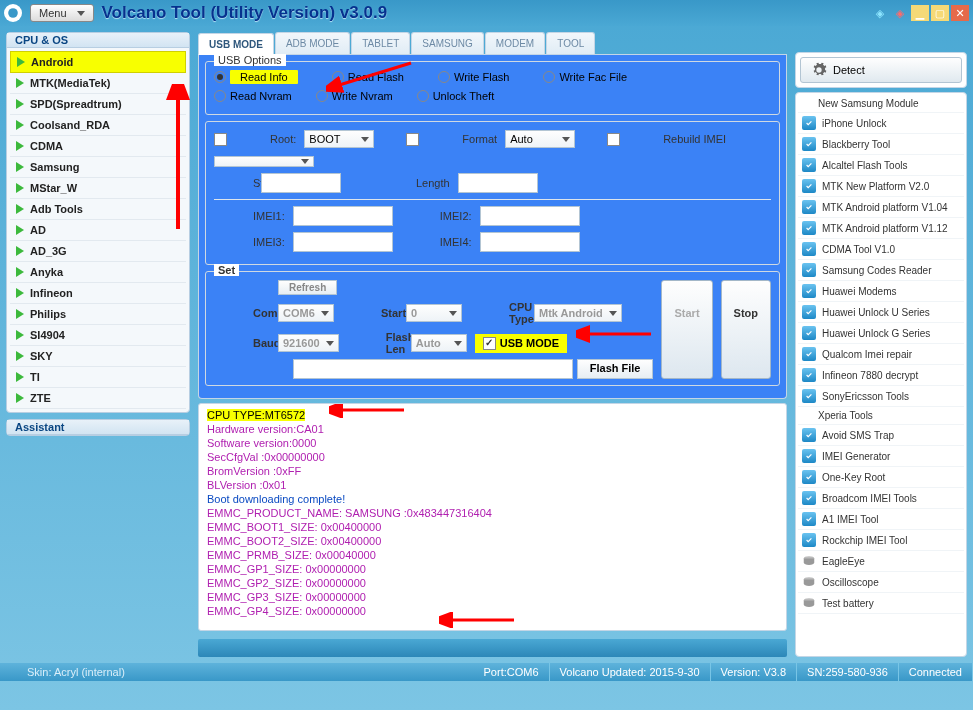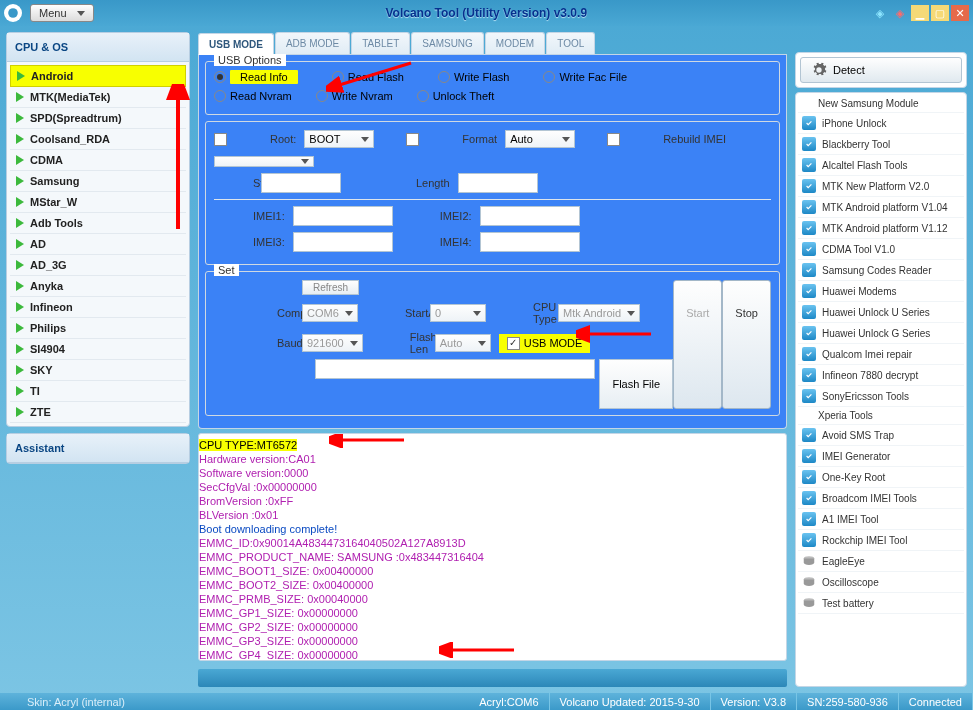--- a/index.html
+++ b/index.html
@@ -1,28 +1,28 @@
 <!DOCTYPE html>
 <html><head>
 <meta charset="utf-8">
 <style>
 * { box-sizing: border-box; margin: 0; padding: 0; font-family: Tahoma, Verdana, sans-serif; font-size: 11px; }
 body { width: 973px; height: 710px; background: linear-gradient(to bottom, #4aa8d4, #7cc5e4); overflow: hidden; }
 .titlebar { height: 26px; background: linear-gradient(to bottom, #3998c8, #4aa8d4); display: flex; align-items: center; padding: 0 4px; color: #fff; }
 .titlebar-logo { width: 18px; height: 18px; border-radius: 50%; background: #fff; margin-right: 8px; display:flex; align-items:center; justify-content:center;}
 .titlebar-logo svg { width:12px;height:12px;}
 .menu-btn { background: linear-gradient(to bottom, #fefefe, #dcdcdc); border: 1px solid #888; border-radius: 3px; padding: 2px 8px; color: #333; margin-right: 8px; cursor: pointer; display: flex; align-items: center; gap: 4px; }
-.title-text { flex: 1; text-align: center; font-weight: bold; color: #06318e; text-shadow: 0 1px 1px #b6e1f5; font-size: 12px;}
+.title-text { flex: 1; font-weight: bold; color: #06318e; text-shadow: 0 1px 1px #b6e1f5; font-size: 17px;}
 .titlebar-icons { display: flex; gap: 2px; }
 .tb-icon { width: 18px; height: 16px; display: flex; align-items: center; justify-content: center; cursor: pointer; }
 .outer { padding: 6px; }
 .row { display: flex; gap: 8px; }
 .sidebar-left { width: 184px; }
 .panel { background: #f4f8fb; border: 1px solid #b7cee2; border-radius: 4px; }
-.panel-header { background: linear-gradient(to bottom, #e8f1f9, #d2e4f2); padding: 8px 8px; font-weight: bold; color: #0a4683; border-bottom: 1px solid #b7cee2; }
+.panel-header { background: linear-gradient(to bottom, #e8f1f9, #d2e4f2); padding: 1px 8px; font-weight: bold; color: #0a4683; border-bottom: 1px solid #b7cee2; }
 .cpu-list { padding: 3px; }
 .cpu-item { display: flex; align-items: center; gap: 6px; padding: 4px 6px; border-bottom: 1px solid #e2e9ef; cursor: pointer; position:relative;}
 .cpu-item.selected { background: #f8ff00; border: 1px solid #d0d000; }
 .play-icon { width: 0; height: 0; border-top: 5px solid transparent; border-bottom: 5px solid transparent; border-left: 8px solid #3cb93c; }
 .cpu-item-label { font-weight: bold; color: #222; }
 .assistant-panel { margin-top: 6px; }
 .center { flex: 1; display: flex; flex-direction: column; gap: 4px; }
 .tabs-row { display: flex; gap: 0; border-bottom: 1px solid #c4d6e6; }
 .tab { padding: 5px 10px 4px 10px; background: linear-gradient(to bottom,#f2f7fb,#e0ecf5); border: 1px solid #c4d6e6; border-bottom: none; border-radius: 3px 3px 0 0; margin-right: 1px; color: #6d8aa5; cursor: pointer; font-size: 10px; }
 .tab.active { background: #fff; color: #2f577c; font-weight: bold; position:relative; top:1px; border-bottom:1px solid #fff;}
@@ -43,26 +43,26 @@
 .input { border: 1px solid #b3c5d3; padding: 2px 4px; background: #fff; min-width: 80px; height: 20px;}
 .label { color: #333; padding-left: 39px; }
 .imei-row { display: flex; align-items: center; gap: 8px; margin-bottom: 6px;}
 .imei-row .input { width: 100px; }
 .set-row { display: flex; align-items: center; gap: 8px; }
 .set-row .label { width: 56px; }
 .refresh-btn { background: linear-gradient(to bottom,#fefefe,#e7eef3); border: 1px solid #b3c5d3; padding: 1px 10px; color: #888; cursor: pointer; font-size:10px;}
 .usb-mode-hl { background: #f8ff00; padding: 3px 8px; display:flex; align-items:center; gap:4px;}
 .btn { background: linear-gradient(to bottom,#fefefe,#dde7ef); border: 1px solid #a3b7c8; padding: 26px 12px; cursor: pointer; border-radius: 3px; color: #333;}
 .btn.disabled { color: #aaa; cursor: default;}
-.set-container { display: flex; align-items: stretch; margin-left: 24px;}
+.set-container { display: flex; gap: 8px; align-items: stretch;}
 .set-left { flex: 1; }
 .flash-file-row { display:flex; justify-content:flex-end; gap:4px; margin-top:4px;}
 .flash-file-input { border: 1px solid #b3c5d3; background:#fff; width: 280px; height:20px;}
-.flash-file-btn { background: linear-gradient(to bottom,#fefefe,#e7eef3); border: 1px solid #b3c5d3; padding: 18px 12px; cursor: pointer;}
-.log-area { background: #fff; border: 1px solid #c4d6e6; padding: 4px 0; height: 228px; overflow: hidden; font-family: Tahoma; border-radius:3px;}
+.flash-file-btn { background: linear-gradient(to bottom,#fefefe,#e7eef3); border: 1px solid #b3c5d3; padding: 2px 12px; cursor: pointer;}
+.log-area { background: #fff; border: 1px solid #c4d6e6; padding: 4px 8px; height: 228px; overflow: hidden; font-family: Tahoma; border-radius:3px;}
 .log-line { line-height: 14px; font-size: 11px;}
 .log-line.hl { background: #f8ff00; display: inline; }
 .log-line.purple { color: #b020b0; }
 .log-line.blue { color: #0a4ac2; }
 .footer-bar { background: linear-gradient(to bottom,#4aa8d4,#2c87b8); height: 18px; margin-top: 4px; border-radius: 2px;}
 .sidebar-right { width: 172px; display: flex; flex-direction: column; gap: 4px; margin-top: 20px;}
 .detect-panel { border: 1px solid #c4d6e6; background: #fff; padding: 4px; display: flex; align-items: center; gap: 6px; border-radius: 4px;}
 .detect-btn { background: linear-gradient(to bottom,#fefefe,#e0e9ef); border: 1px solid #b3c5d3; border-radius: 3px; padding: 4px 10px; display: flex; align-items: center; gap: 6px; cursor: pointer; width:100%;}
 .gear-icon { width: 16px; height: 16px; }
 .tools-panel { border: 1px solid #c4d6e6; background: #fff; border-radius: 4px; flex: 1; overflow: hidden; padding:2px;}
@@ -285,21 +285,21 @@
                 <div class="input"></div>
         </div>
         <div class="imei-row">
           <span class="label">IMEI3:</span>
                 <div class="input"></div>
           <span class="label">IMEI4:</span>
                 <div class="input"></div>
         </div>
       </div>
 
-      <div class="groupbox" style="position:relative;">
+      <div class="groupbox" style="position:relative;font-weight:bold;">
         <div class="groupbox-title">Set</div>
         <div class="set-container">
           <div class="set-left">
             <div class="set-row" style="margin-bottom:6px;">
               <span class="label" style="width:56px;"></span>
               <div class="refresh-btn">Refresh</div>
             </div>
             <div class="set-row" style="margin-bottom:6px;">
               <span class="label">Comport</span>
               <div class="combo" style="min-width:56px;color:#999;">
@@ -370,21 +370,20 @@
             </defs>
       <line x1="75" y1="8" x2="8" y2="8" stroke="#ff0000" stroke-width="3" marker-end="url(#ah4)"></line>
     </svg>
   <div><span class="log-line hl">CPU TYPE:MT6572</span></div>
           <div class="log-line purple">Hardware version:CA01</div>
           <div class="log-line purple">Software version:0000</div>
           <div class="log-line purple">SecCfgVal :0x00000000</div>
           <div class="log-line purple">BromVersion :0xFF</div>
           <div class="log-line purple">BLVersion :0x01</div>
           <div class="log-line blue">Boot downloading complete!</div>
-          <div class="log-line purple">EMMC_ID:0x90014A4834473164040502A127A8913D</div>
           <div class="log-line purple">EMMC_PRODUCT_NAME: SAMSUNG :0x483447316404</div>
           <div class="log-line purple">EMMC_BOOT1_SIZE: 0x00400000</div>
           <div class="log-line purple">EMMC_BOOT2_SIZE: 0x00400000</div>
           <div class="log-line purple">EMMC_PRMB_SIZE: 0x00040000</div>
           <div class="log-line purple">EMMC_GP1_SIZE: 0x00000000</div>
           <div class="log-line purple">EMMC_GP2_SIZE: 0x00000000</div>
           <div class="log-line purple">EMMC_GP3_SIZE: 0x00000000</div>
           <div class="log-line purple">EMMC_GP4_SIZE: 0x00000000</div>
         </div>
 
@@ -605,18 +604,18 @@
       <marker id="ah5" markerWidth="10" markerHeight="10" refX="2" refY="3" orient="auto">
         <path d="M0,0 L0,6 L8,3 z" fill="#ff0000"></path>
       </marker>
     </defs>
   <line x1="12" y1="145" x2="12" y2="8" stroke="#ff0000" stroke-width="4" marker-end="url(#ah5)"></line>
 </svg>
 
 <div class="statusbar">
   <div style="color:#d9eef9;">Skin: Acryl (internal)</div>
   <div class="spacer"></div>
-  <div>Acryl:COM6</div>
+  <div>Port:COM6</div>
   <div>Volcano Updated: 2015-9-30</div>
   <div>Version: V3.8</div>
   <div>SN:259-580-936</div>
   <div>Connected</div>
 </div>
 
 </body></html>

